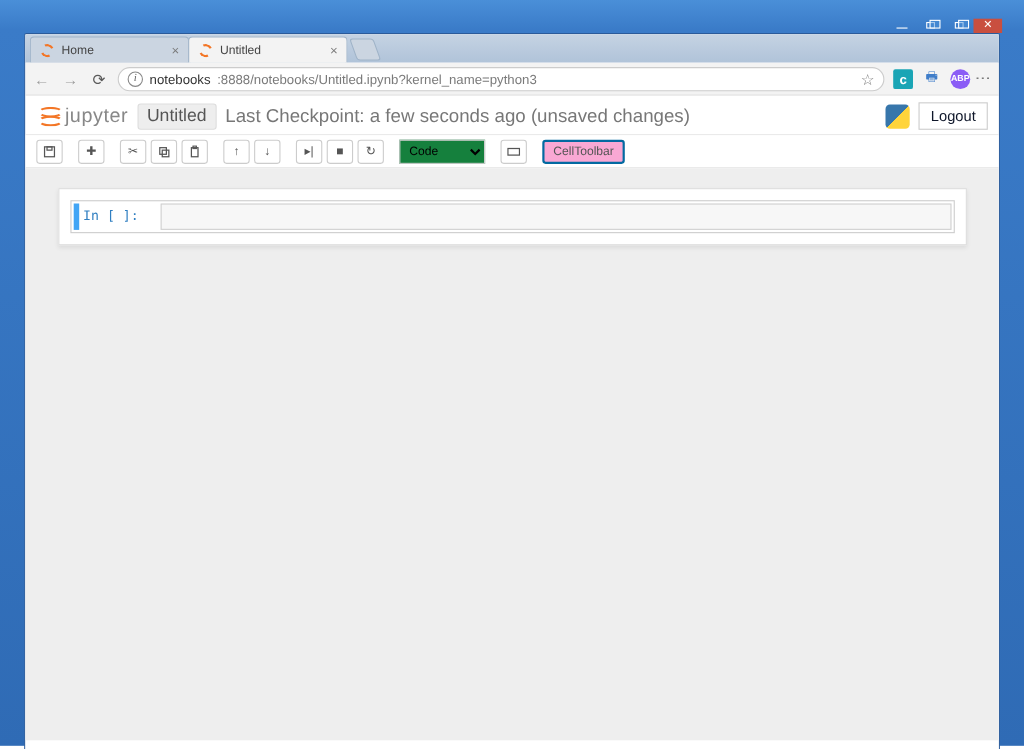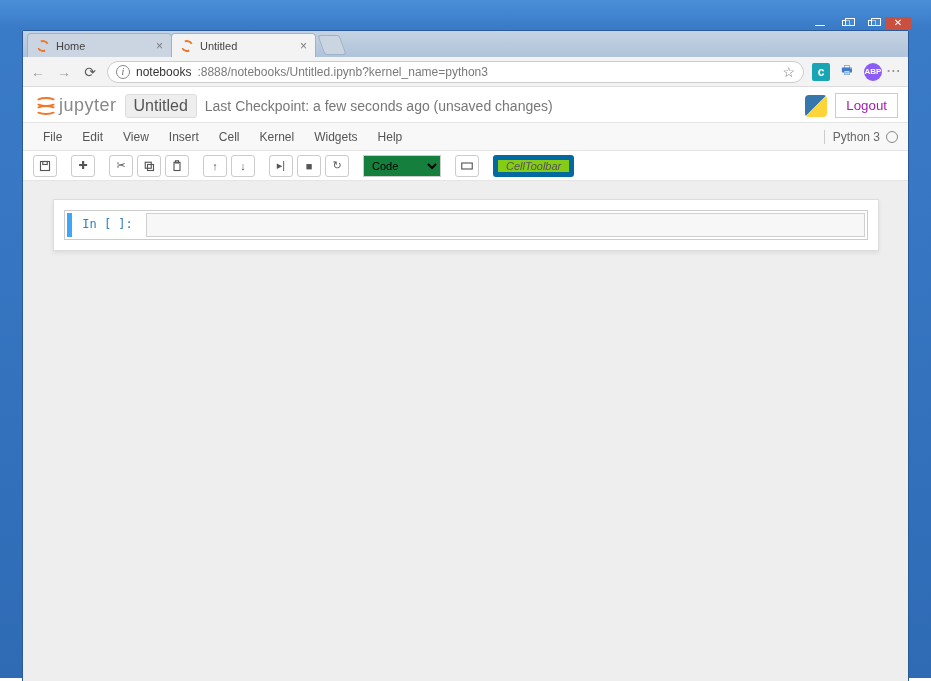--- a/index.html
+++ b/index.html
@@ -150,28 +150,28 @@
 .jlogo .orb::before, .jlogo .orb::after {
   content:"";position:absolute;left:2px;width:18px;height:6px;border-radius:50%;
   border:2px solid #f37626;border-left-color:transparent;border-right-color:transparent;
 }
 .jlogo .orb::before { top:2px; }
 .jlogo .orb::after { bottom:2px; transform:rotate(180deg);}
 .jlogo-text { color:#888;font-size:18px;letter-spacing:0.5px;}
 .nb-name {
   background:#eee;border:1px solid #ddd;border-radius:3px;padding:2px 8px;font-size:16px;color:#555;
 }
-.checkpoint { font-size:14px; color:#777; }
+.checkpoint { font-size:17px; color:#777; }
 .spacer { flex:1; }
 .python-logo {
   width:22px;height:22px;background:linear-gradient(135deg,#3776ab 50%,#ffd43b 50%);
   border-radius:4px;position:relative;
 }
 .logout {
-  border:1px solid #ccc;padding:4px 10px;border-radius:0;background:#fff;cursor:pointer;color:#a21caf;
+  border:1px solid #ccc;padding:4px 10px;border-radius:0;background:#fff;cursor:pointer;color:#0f172a;
 }
 
 
 .menubar {
   display:flex;align-items:center;padding:0 10px;height:28px;
   background:#f8f8f8;border-bottom:1px solid #e5e5e5;font-size:12px;
 }
 .menu-item { padding:0 10px;color:#555;cursor:pointer;}
 .kernel-ind { margin-left:auto; display:flex;align-items:center;gap:6px;color:#666;border-left:1px solid #ccc;padding-left:8px;}
 .kernel-circle { width:12px;height:12px;border:1px solid #888;border-radius:50%;}
@@ -183,35 +183,35 @@
 }
 .tbtn {
   width:24px;height:22px;border:1px solid #ccc;border-radius:3px;background:#fff;
   display:flex;align-items:center;justify-content:center;cursor:pointer;font-size:11px;color:#555;
 }
 .tsep { width:6px; }
 .celltype {
   height:22px;border:1px solid #ccc;font-size:11px;padding:0 4px;min-width:78px;background:#15803d;
 }
 .celltool {
-  height:22px;border:5px solid #0369a1;border-radius:3px;padding:0 8px;font-size:11px;color:#555;background:#84cc16;cursor:pointer;font-style:italic;
+  height:22px;border:2px solid #0369a1;border-radius:3px;padding:0 8px;font-size:11px;color:#555;background:#f9a8d4;cursor:pointer;
 }
 
 
 .nbarea { background:#eee; min-height:520px; padding:18px 0; }
 .nbpaper {
   background:#fff;margin:0 auto;width:826px;border:1px solid #ddd;box-shadow:0 2px 4px rgba(0,0,0,0.08);
   padding:10px;
 }
 .cell {
   display:flex;align-items:stretch;border:1px solid #ccc;padding:2px;
 }
 .cell .bar { width:5px;background:#42a5f5;margin-right:4px;}
 .prompt {
-  width:70px;text-align:center;padding:4px 6px 0 0;
+  width:70px;text-align:left;padding:4px 6px 0 0;
   font-family:monospace;font-size:12px;color:#307fc1;
 }
 .input {
   flex:1;height:24px;border:1px solid #d0d0d0;background:#f7f7f7;
 }
 
 svg.icon { width:12px;height:12px;stroke:#555;stroke-width:1.5;fill:none;}
 </style>
 </head>
 <body>
@@ -275,34 +275,20 @@
           <span class="orb"></span>
           <span class="jlogo-text">jupyter</span>
         </div>
         <span class="nb-name">Untitled</span>
         <span class="checkpoint">Last Checkpoint: a few seconds ago (unsaved changes)</span>
         <span class="spacer"></span>
         <span class="python-logo"></span>
         <button class="logout">Logout</button>
       </div>
 
-      <div class="menubar">
-        <div class="menu-item">File</div>
-        <div class="menu-item">Edit</div>
-        <div class="menu-item">View</div>
-        <div class="menu-item">Insert</div>
-        <div class="menu-item">Cell</div>
-        <div class="menu-item">Kernel</div>
-        <div class="menu-item">Widgets</div>
-        <div class="menu-item">Help</div>
-        <div class="kernel-ind">
-          <span>Python 3</span>
-          <span class="kernel-circle"></span>
-        </div>
-      </div>
 
       <div class="toolbar">
         <div class="tbtn">
           <svg class="icon" viewBox="0 0 16 16">
               <rect x="2" y="2" width="12" height="12"></rect>
               <rect x="5" y="2" width="6" height="4"></rect>
             </svg>
         </div>
         <div class="tsep"></div>
         <div class="tbtn">

